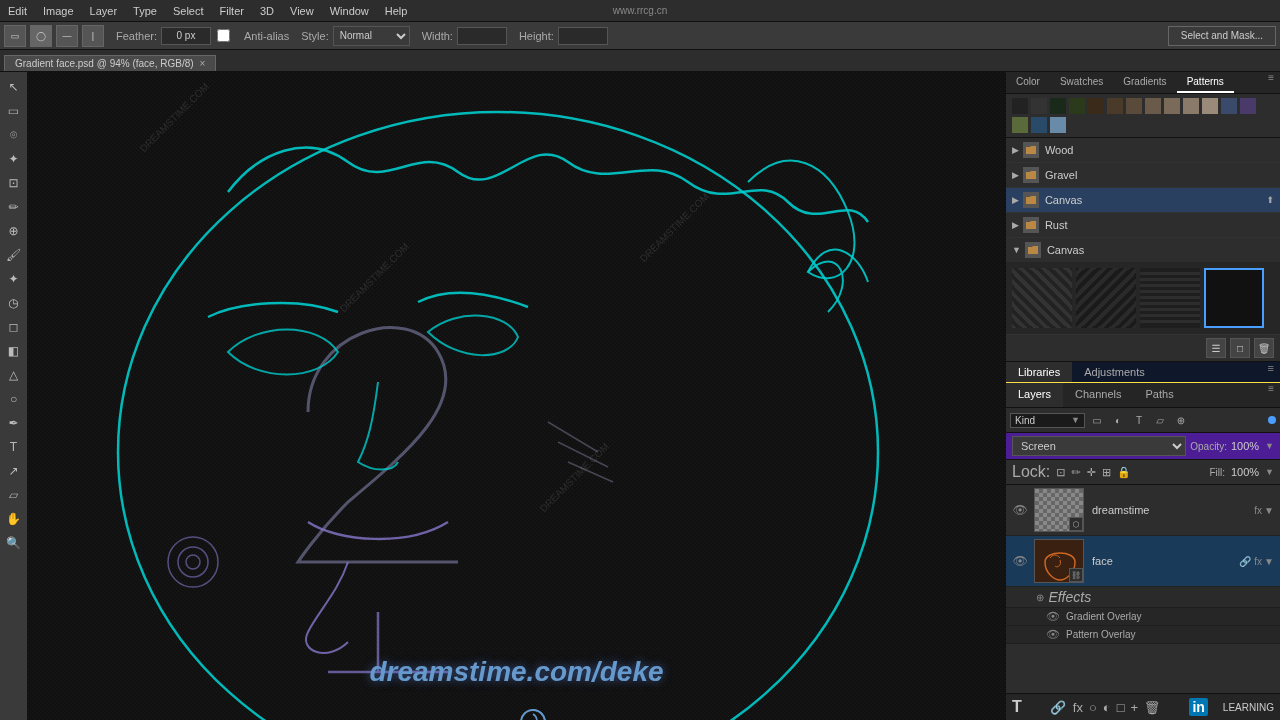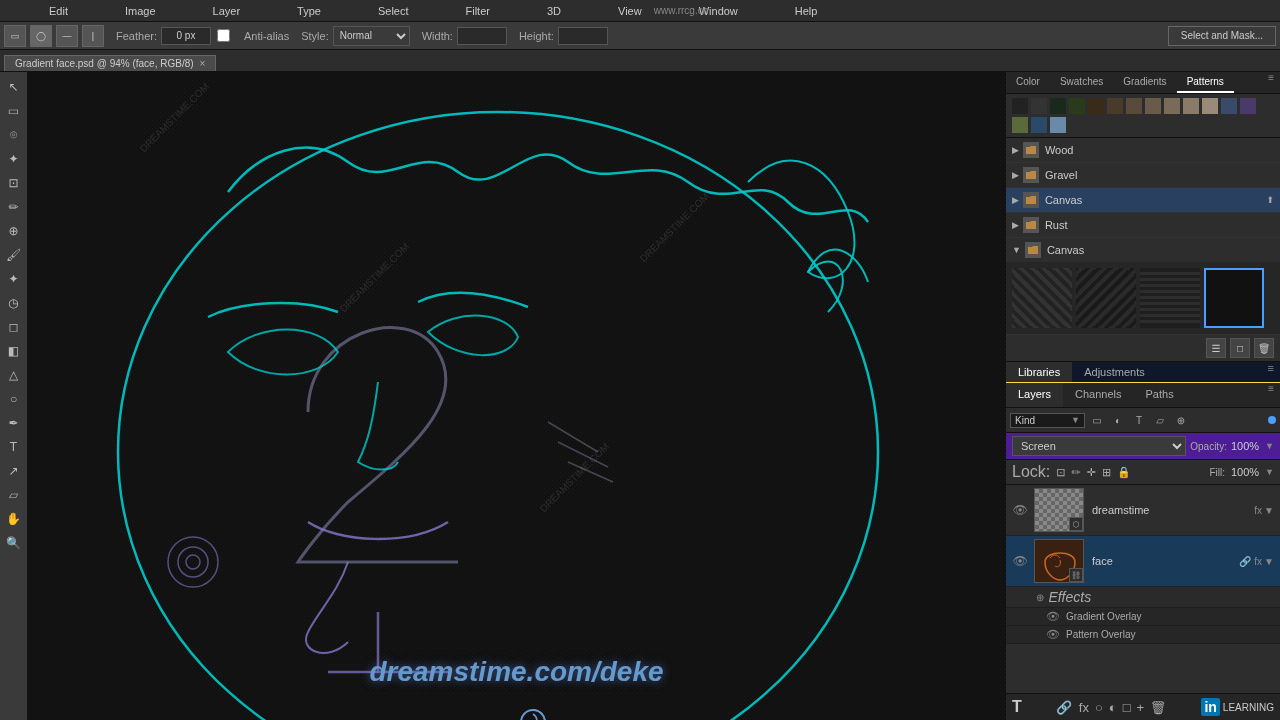--- a/index.html
+++ b/index.html
@@ -1,20 +1,20 @@
 <!DOCTYPE html>
 <html><head>
   <meta charset="utf-8">
   <style>
     * { margin: 0; padding: 0; box-sizing: border-box; }
     body { width: 1280px; height: 720px; overflow: hidden; background: #1e1e1e; font-family: 'Segoe UI', Arial, sans-serif; font-size: 11px; color: #ccc; }
 
     
     #menubar { height: 22px; background: #2d2d2d; display: flex; align-items: center; border-bottom: 1px solid #111; }
-    #menubar span { padding: 0 8px; color: #ccc; cursor: default; font-size: 11px; margin-left: 41px; }
+    #menubar span { padding: 0 8px; color: #ccc; cursor: default; font-size: 11px; }
     #menubar .title-center { position: absolute; left: 50%; transform: translateX(-50%); color: #888; font-size: 10px; }
 
     
     #toolbar { height: 28px; background: #3a3a3a; display: flex; align-items: center; padding: 0 4px; gap: 4px; border-bottom: 1px solid #111; }
     .tool-btn { width: 22px; height: 22px; background: #555; border: 1px solid #666; display: flex; align-items: center; justify-content: center; cursor: pointer; font-size: 9px; color: #ccc; }
     .tool-btn.active { background: #666; }
     .toolbar-label { color: #aaa; font-size: 11px; margin-left: 8px; }
     .toolbar-input { background: #2a2a2a; border: 1px solid #555; color: #ccc; width: 50px; height: 18px; font-size: 10px; text-align: center; padding: 0 2px; }
     .toolbar-checkbox { margin: 0 2px; }
     .toolbar-select { background: #3a3a3a; border: 1px solid #555; color: #ccc; height: 20px; font-size: 10px; padding: 0 2px; }
@@ -471,21 +471,21 @@
         <span style="color:#ccc;font-size:16px;font-weight:bold;cursor:pointer;">T</span>
         <div style="display:flex;gap:6px;align-items:center;">
           <span style="color:#aaa;font-size:13px;cursor:pointer;">🔗</span>
           <span style="color:#aaa;font-size:13px;cursor:pointer;">fx</span>
           <span style="color:#aaa;font-size:13px;cursor:pointer;">○</span>
           <span style="color:#aaa;font-size:13px;cursor:pointer;">◐</span>
           <span style="color:#aaa;font-size:13px;cursor:pointer;">□</span>
           <span style="color:#aaa;font-size:13px;cursor:pointer;">+</span>
           <span style="color:#aaa;font-size:13px;cursor:pointer;">🗑</span>
         </div>
-        <div style="display:flex;align-items:center;gap:3px;">
+        <div style="display:flex;align-items:center;gap:15px;">
           <span style="color:#0077b5;font-weight:bold;font-size:14px;background:#0077b5;color:white;padding:1px 3px;border-radius:2px;">in</span>
           <span style="color:#ccc;font-size:10px;">LEARNING</span>
         </div>
       </div>
     </div>
   </div>
 
 </div>
 
 </body></html>

